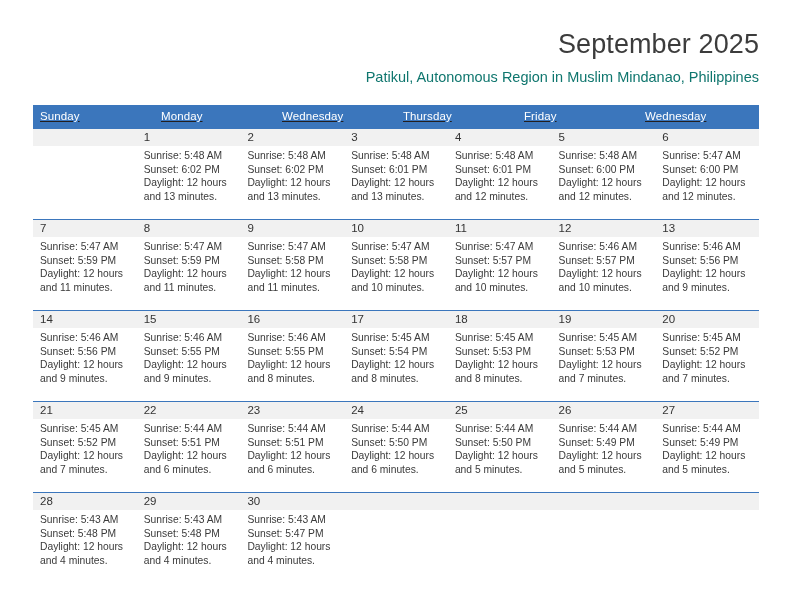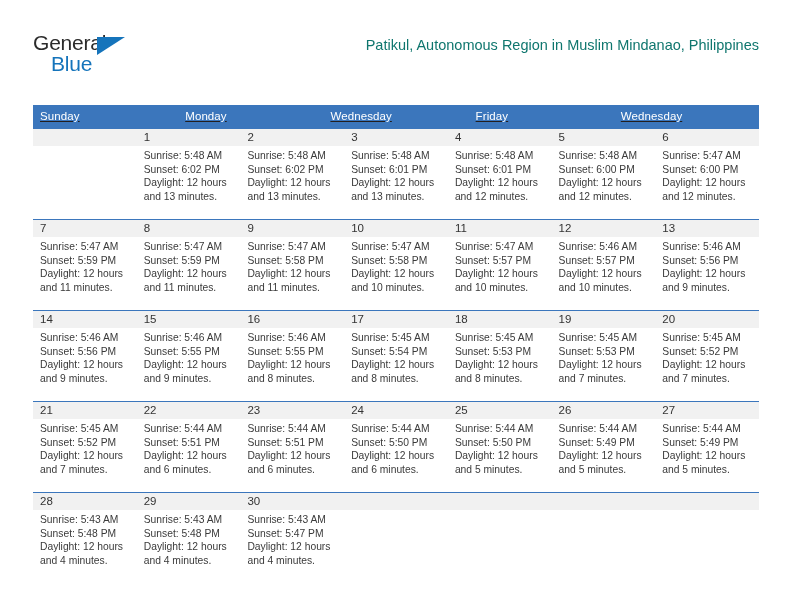--- a/index.html
+++ b/index.html
@@ -144,38 +144,35 @@
   }
   .day-info div { white-space: normal; }
 </style>
 </head>
 <body>
 
 <div class="page">
 
   <div class="top">
 
-    <div class="logo">
-      <span class="logo-general">General</span>
-      <span class="logo-tri"></span>
-      <span class="logo-blue">Blue</span>
-    </div>
 
     <div class="title-block">
+      <div class="month-title">September 2025</div>
       <div class="location">Patikul, Autonomous Region in Muslim Mindanao, Philippines</div>
     </div>
 
   </div>
 
   <div class="calendar">
 
     <div class="weekday-row">
       <div class="weekday">Sunday</div>
       <div class="weekday">Monday</div>
       <div class="weekday">Wednesday</div>
+      <div class="weekday">Thursday</div>
       <div class="weekday">Friday</div>
       <div class="weekday">Wednesday</div>
     </div>
 
     <div class="week-row">
       <div class="day-cell empty">
         <div class="day-num"></div>
         <div class="day-info">
           <div></div>
           <div></div>

